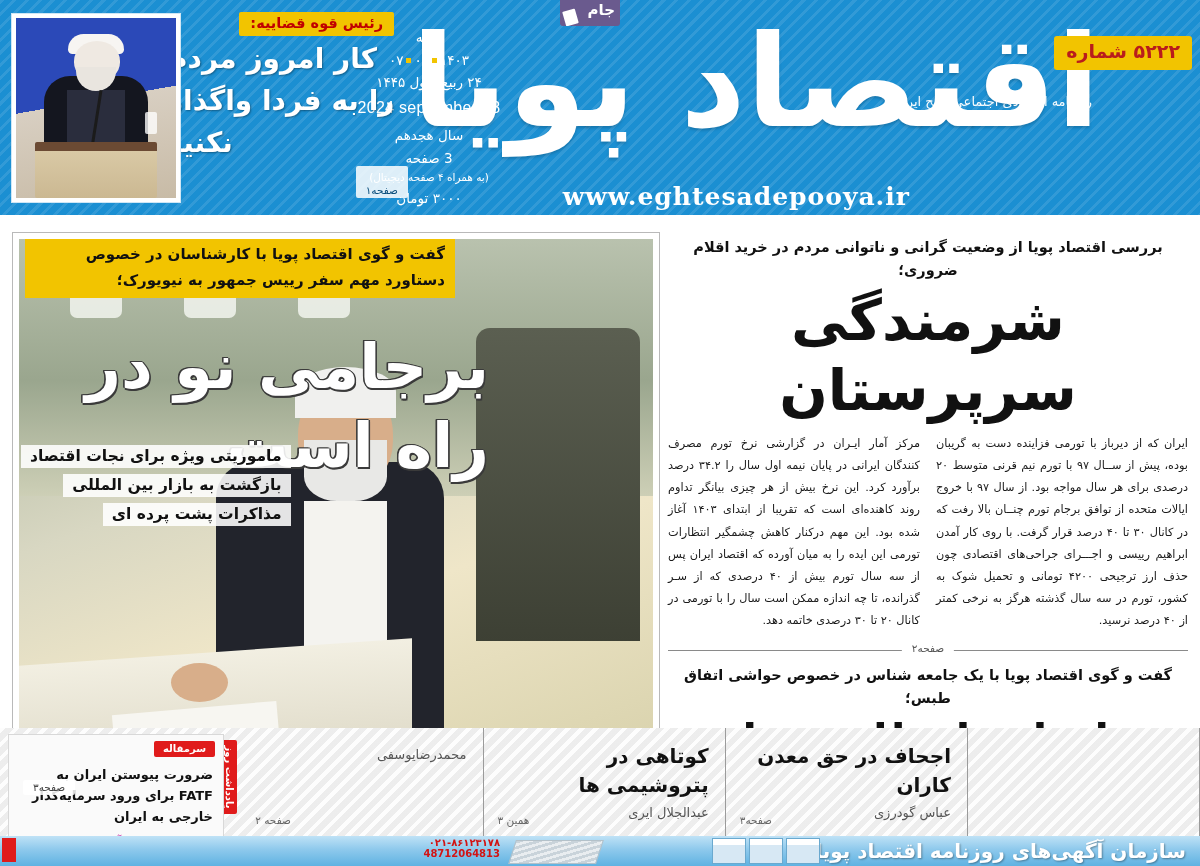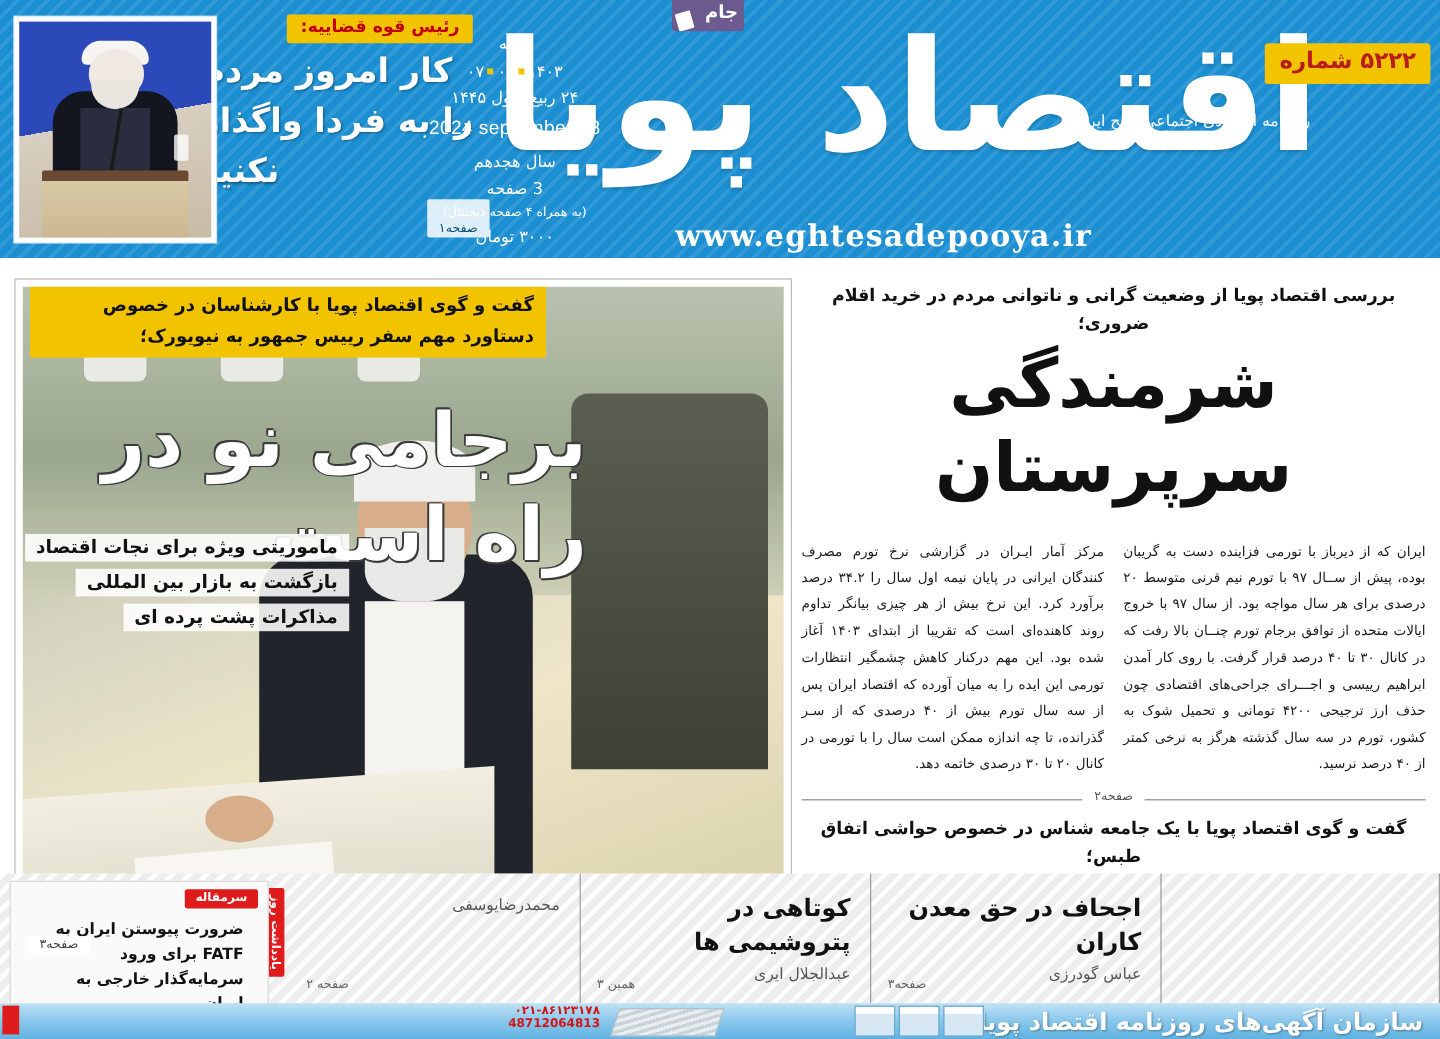--- a/index.html
+++ b/index.html
@@ -113,21 +113,21 @@
   .feat-page{position:absolute;left:10px;bottom:8px;background:rgba(255,255,255,.85);
      color:#444;font-size:10.5px;padding:1px 10px 2px;border-radius:2px;z-index:4;}
 
   
   .rightcol{position:absolute;left:668px;top:232px;width:520px;}
   .kicker{font-size:14.5px;font-weight:bold;color:#111;text-align:center;
      line-height:1.6;margin:4px 0 4px;}
   .bighead{font-size:57px;font-weight:bold;color:#111;text-align:center;
      line-height:1.22;letter-spacing:-2px;margin:2px 0 8px;}
   .bighead.small{font-size:42px;letter-spacing:-1px;}
-  .cols{display:flex;flex-direction:row-reverse;gap:16px;margin-top:24px;}
+  .cols{display:flex;flex-direction:row-reverse;gap:16px;margin-top:8px;}
   .cols .col{flex:1;font-size:11.3px;line-height:1.95;color:#1a1a1a;
      text-align:justify;}
   .divider{position:relative;height:18px;margin:10px 0 4px;}
   .divider:before{content:"";position:absolute;left:0;right:0;top:8px;height:1px;
      background:#8a8a8a;}
   .divider span{position:absolute;left:50%;top:0;transform:translateX(-50%);
      background:#fff;padding:0 10px;font-size:10.5px;color:#555;}
 
   .twobox{display:flex;flex-direction:row-reverse;margin-top:10px;}
   .twobox .bx{flex:1;padding:10px 14px 4px;}
@@ -145,21 +145,21 @@
   .op h4{margin:0;font-size:20px;font-weight:bold;line-height:1.45;color:#111;text-align:right;}
   .op .by{margin-top:5px;font-size:13px;color:#555;text-align:right;}
   .op .pg{position:absolute;left:14px;bottom:10px;font-size:10.5px;color:#666;}
   .op.first{flex:0 0 232px;}
   .redtab{position:absolute;right:4px;top:12px;width:16px;height:74px;background:#e01b1b;
      border-radius:2px;}
   .redtab span{position:absolute;left:50%;top:50%;transform:translate(-50%,-50%) rotate(90deg);
      white-space:nowrap;color:#fff;font-size:10px;font-weight:bold;}
 
   .editorial{position:absolute;left:8px;top:734px;width:216px;height:117px;
-     background:#fafafa;border:1px solid #d8d8d8;box-sizing:border-box;padding:8px 20px;}
+     background:#fafafa;border:1px solid #d8d8d8;box-sizing:border-box;padding:8px 10px;}
   .editorial .badge{position:absolute;right:8px;top:6px;background:#e01b1b;color:#fff;
      font-size:10px;font-weight:bold;padding:2px 9px 3px;border-radius:2px;}
   .editorial .etext{margin-top:22px;font-size:13px;font-weight:bold;line-height:1.6;
      text-align:right;color:#111;}
   .editorial .eauth{margin-top:6px;font-size:11.5px;color:#c2189b;text-align:center;line-height:1.5;}
 
   
   .adbar{position:absolute;left:0;top:836px;width:1200px;height:30px;
      background:linear-gradient(180deg,#bfe2f6 0%,#8ec9ec 45%,#5fb2e2 100%);
      overflow:hidden;}

